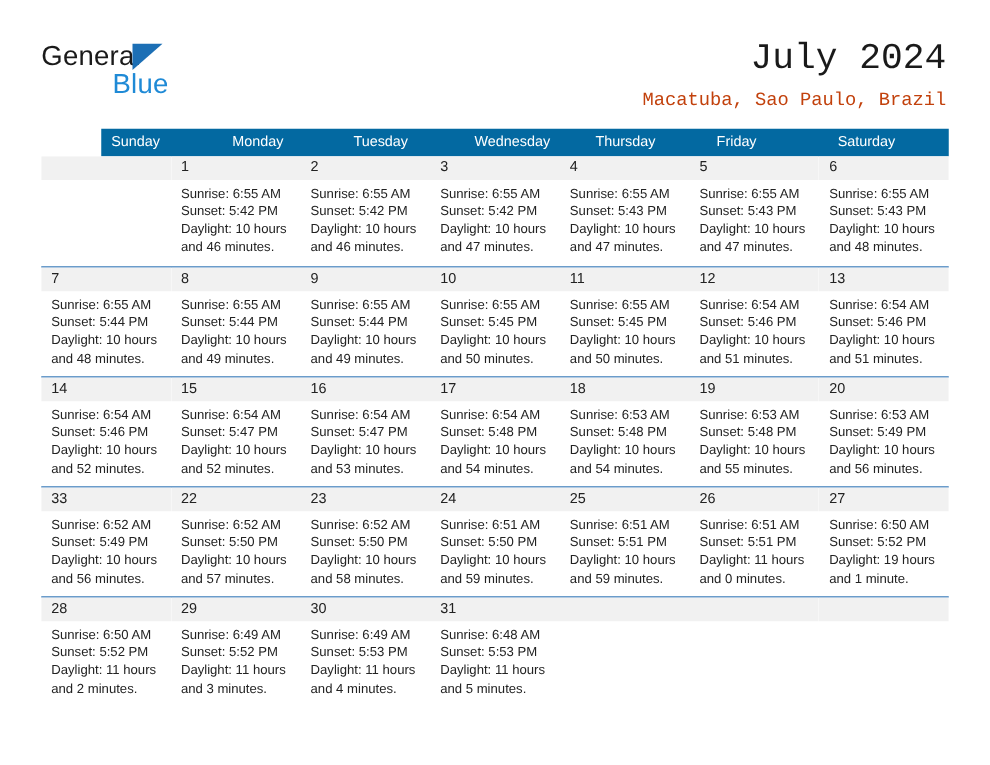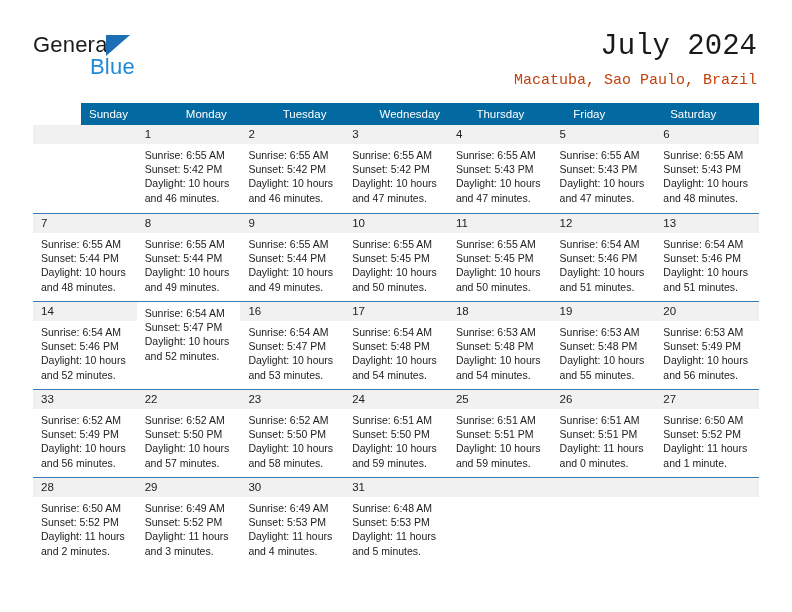--- a/index.html
+++ b/index.html
@@ -303,20 +303,21 @@
         <div class="week-row">
           <div class="day-cell">
             <div class="day-number">14</div>
             <div class="day-info">
               <div>Sunrise: 6:54 AM</div>
               <div>Sunset: 5:46 PM</div>
               <div class="wrap">Daylight: 10 hours and 52 minutes.</div>
             </div>
           </div>
           <div class="day-cell">
+            <div class="day-number">15</div>
             <div class="day-info">
               <div>Sunrise: 6:54 AM</div>
               <div>Sunset: 5:47 PM</div>
               <div class="wrap">Daylight: 10 hours and 52 minutes.</div>
             </div>
           </div>
           <div class="day-cell">
             <div class="day-number">16</div>
             <div class="day-info">
               <div>Sunrise: 6:54 AM</div>
@@ -404,21 +405,21 @@
               <div>Sunrise: 6:51 AM</div>
               <div>Sunset: 5:51 PM</div>
               <div class="wrap">Daylight: 11 hours and 0 minutes.</div>
             </div>
           </div>
           <div class="day-cell">
             <div class="day-number">27</div>
             <div class="day-info">
               <div>Sunrise: 6:50 AM</div>
               <div>Sunset: 5:52 PM</div>
-              <div class="wrap">Daylight: 11 hours and 1 minute.</div>
+              <div class="wrap">Daylight: 19 hours and 1 minute.</div>
             </div>
           </div>
         </div>
         <div class="week-row">
           <div class="day-cell">
             <div class="day-number">28</div>
             <div class="day-info">
               <div>Sunrise: 6:50 AM</div>
               <div>Sunset: 5:52 PM</div>
               <div class="wrap">Daylight: 11 hours and 2 minutes.</div>

